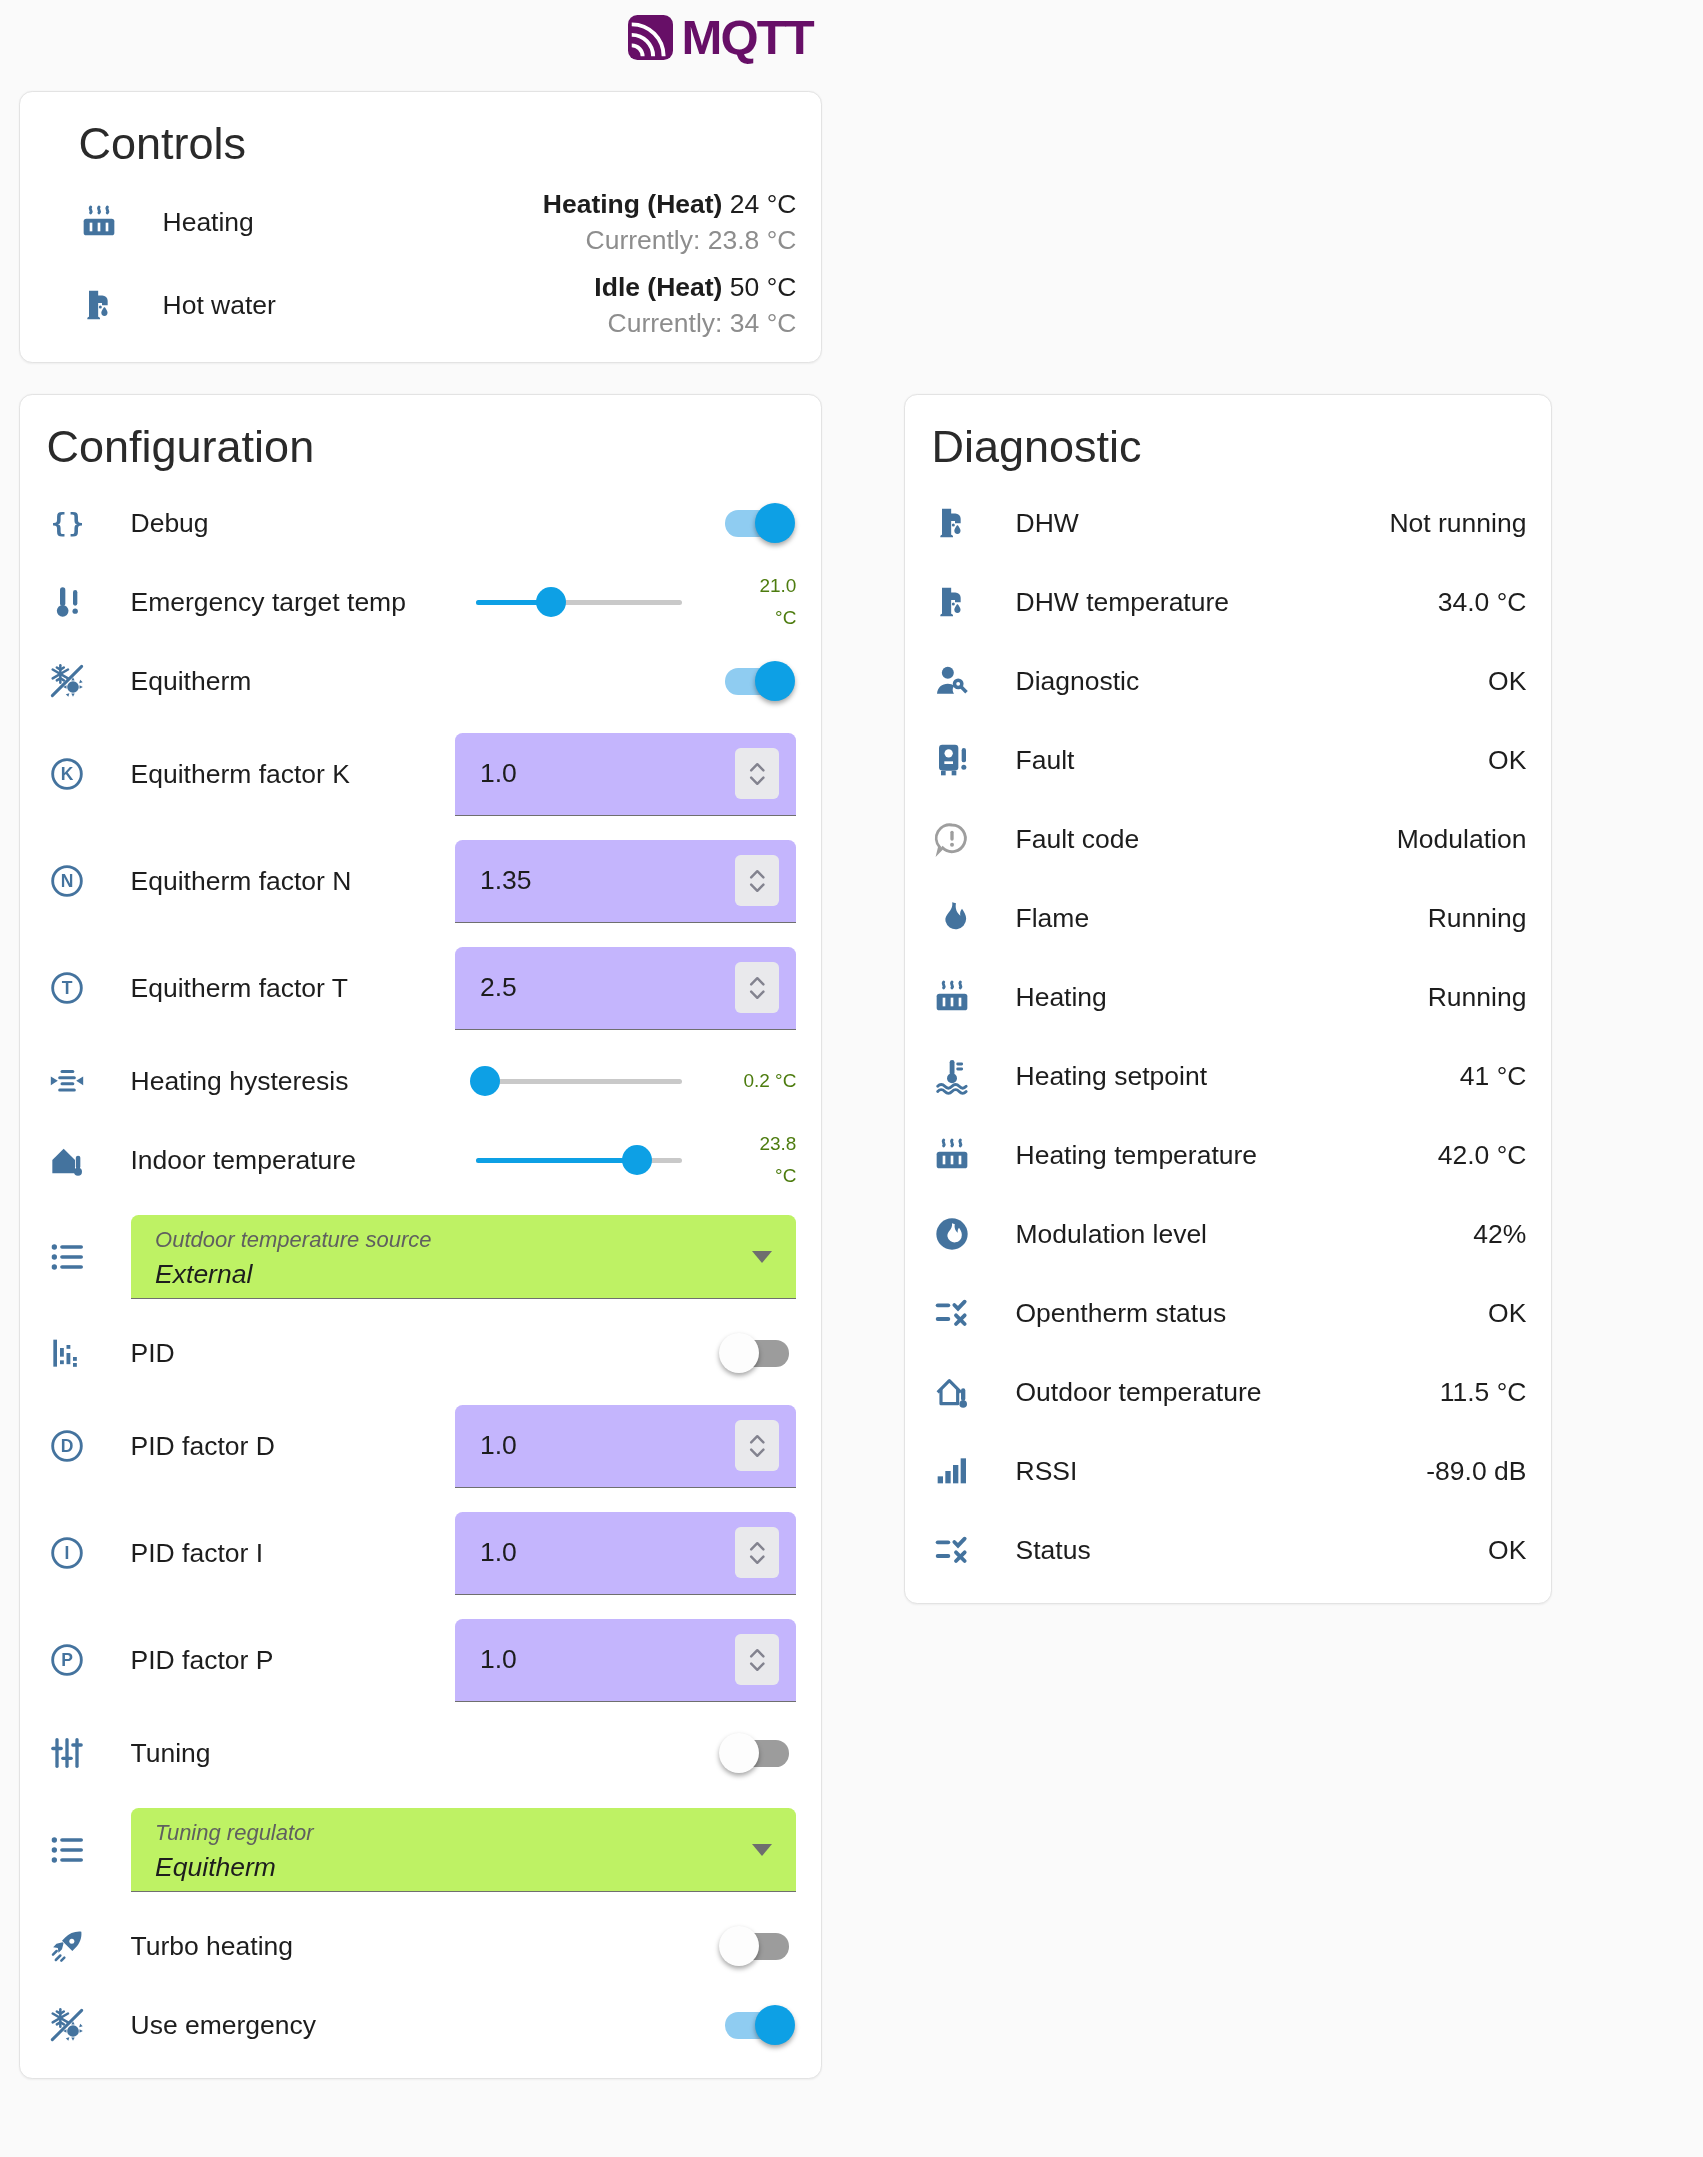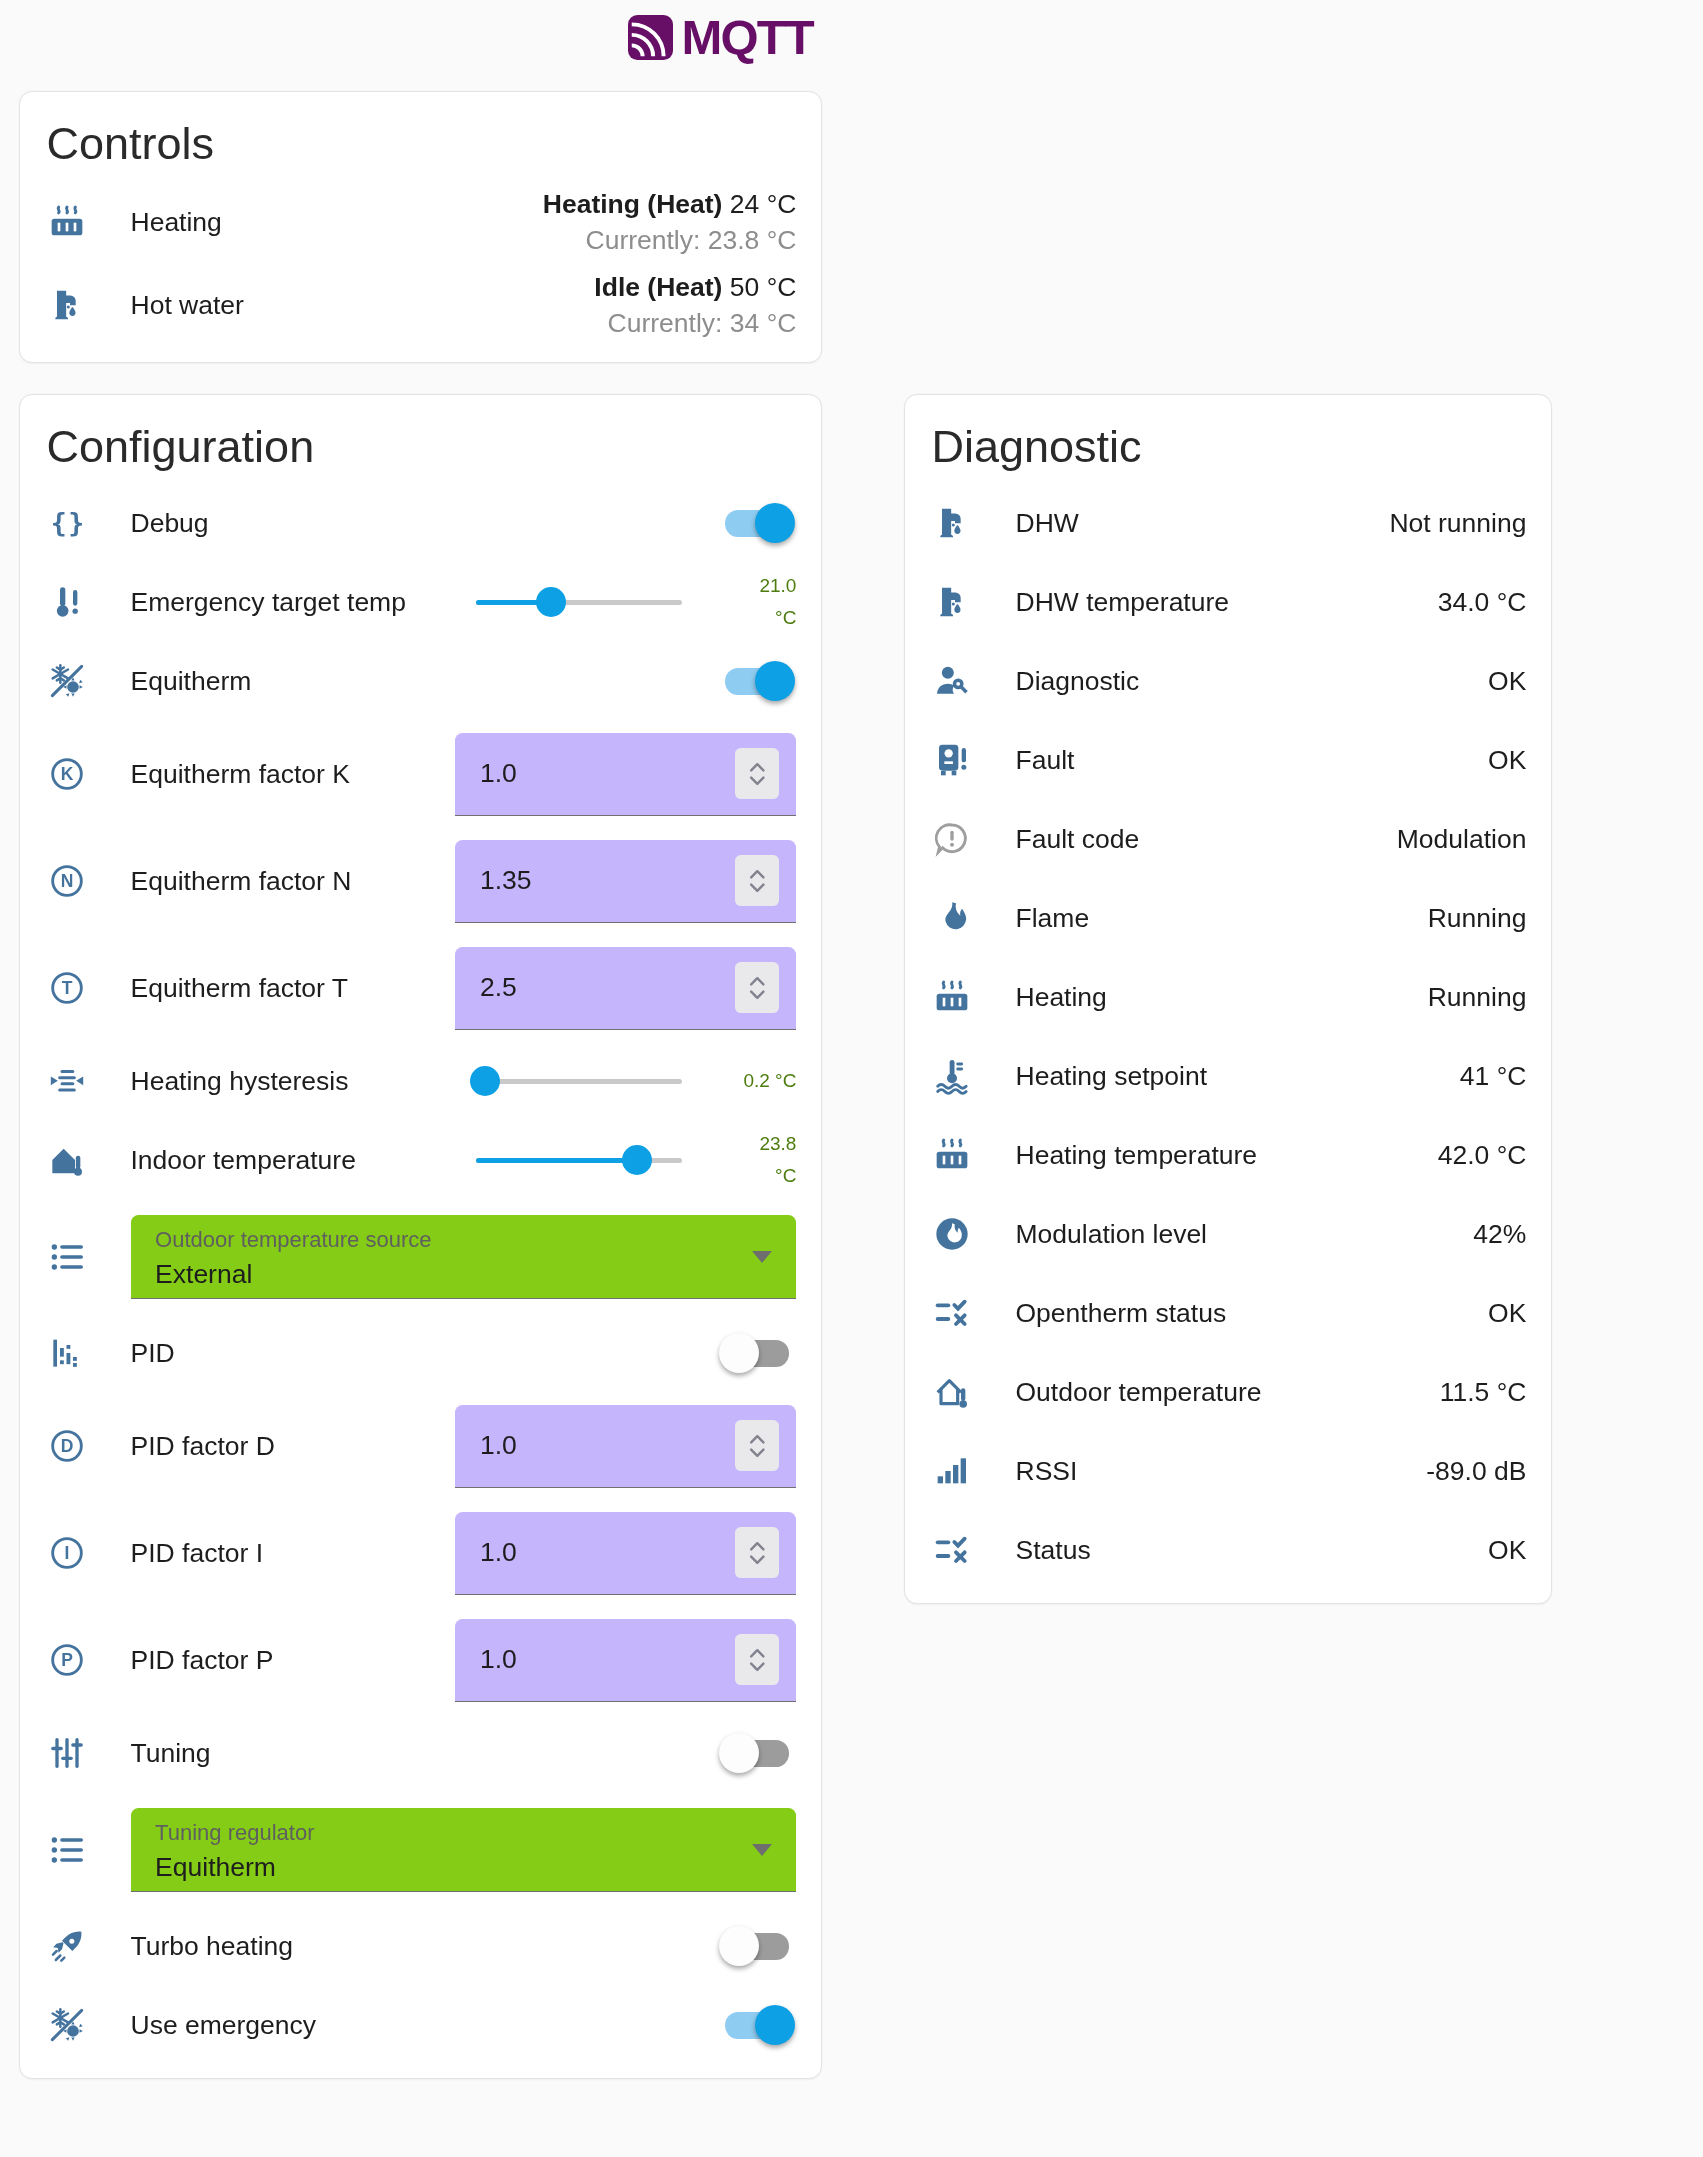--- a/index.html
+++ b/index.html
@@ -15,21 +15,21 @@
   
   .content{position:absolute;top:91px;left:19px;display:flex;align-items:flex-start;}
   .col-left{width:803px;}
   .col-right{width:648px;margin-left:82px;margin-top:303px;}
   .card{
     background:#ffffff;border:0.9px solid #e3e3e3;border-radius:13.2px;
     box-shadow:0 0.9px 1.9px rgba(0,0,0,.05);
     padding:24.6px 0 13.2px 0;box-sizing:border-box;
   }
   .card-title{font-size:45px;font-weight:400;color:#2a2a2a;line-height:53px;margin:0 26.5px 11.4px 26.5px;}
-  .card-controls{margin-bottom:31px;padding-bottom:15px;}
+  .card-controls{margin-bottom:31px;padding-bottom:15px;padding-left:32px;}
   
   .krow{display:flex;align-items:center;padding:0 24.6px 0 26.5px;min-height:79px;justify-content:space-between;}
   .krow.ctl{min-height:83px;}
   .krow.num{min-height:107px;}
   .krow.selrow{min-height:114px;}
   .ic{width:40px;height:40px;flex:none;color:#44739e;margin-right:44px;}
   .ic.gray{color:#9e9e9e;}
   .lbl{flex:1;font-size:26.5px;color:#1d1d1d;}
   .val{font-size:26.5px;color:#1d1d1d;text-align:right;white-space:nowrap;}
   
@@ -54,22 +54,22 @@
   .numbox{
     width:341px;height:83px;flex:none;background:#c4b5fd;border-bottom:0.9px solid #6f6f6f;
     border-radius:7.6px 7.6px 0 0;display:flex;align-items:center;justify-content:space-between;
     box-sizing:border-box;padding:0 17px 0 24.6px;cursor:text;
   }
   .numval{font-size:26.5px;color:#1d1d1d;}
   .stepper{width:44px;height:51px;background:#e9e9ec;border-radius:5.7px;display:flex;align-items:center;justify-content:center;cursor:pointer;}
   .stepper svg{width:24.6px;height:32px;}
   
   .selbox{
-    flex:1;height:84px;background:#84cc16;border-bottom:0.9px solid #6f6f6f;border-radius:7.6px 7.6px 0 0;
-    box-sizing:border-box;padding:12.3px 57px 0 24.6px;position:relative;cursor:pointer;
+    flex:1;height:84px;background:#bef264;border-bottom:0.9px solid #6f6f6f;border-radius:7.6px 7.6px 0 0;
+    box-sizing:border-box;padding:12.3px 57px 0 24.6px;position:relative;cursor:pointer;font-style:italic;
   }
   .sel-label{font-size:22px;color:#5f5f5f;line-height:25.6px;}
   .sel-value{font-size:26.5px;color:#1d1d1d;margin-top:6.6px;}
   .sel-arrow{
     position:absolute;right:24.6px;top:36px;width:0;height:0;
     border-left:10.4px solid transparent;border-right:10.4px solid transparent;border-top:12.3px solid #6e6e6e;
   }
 </style>
 </head>
 <body>

